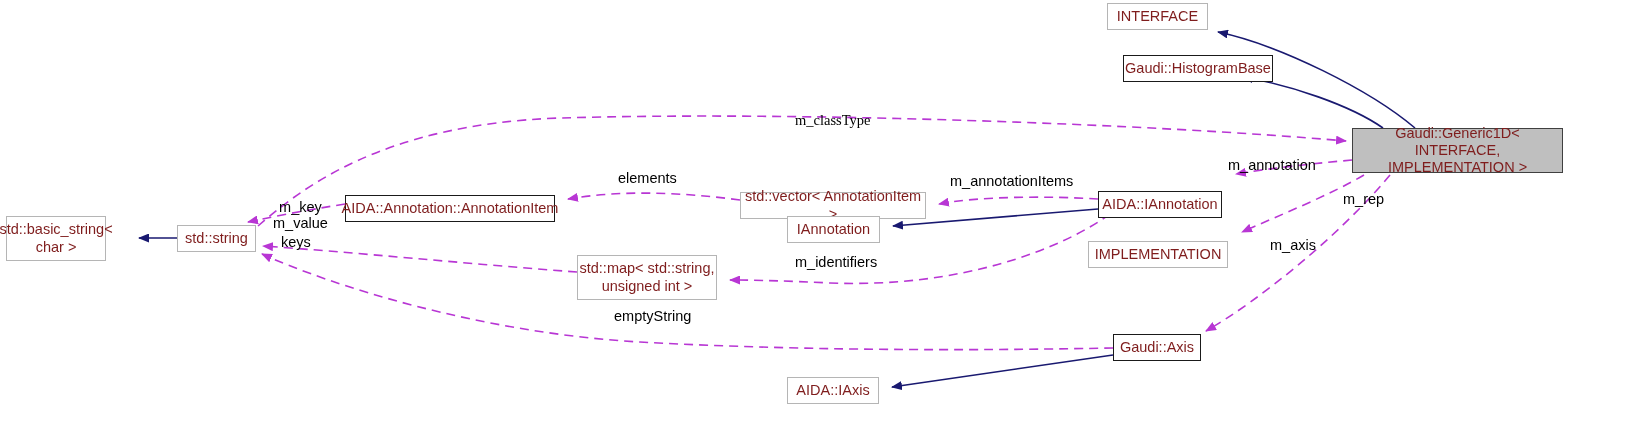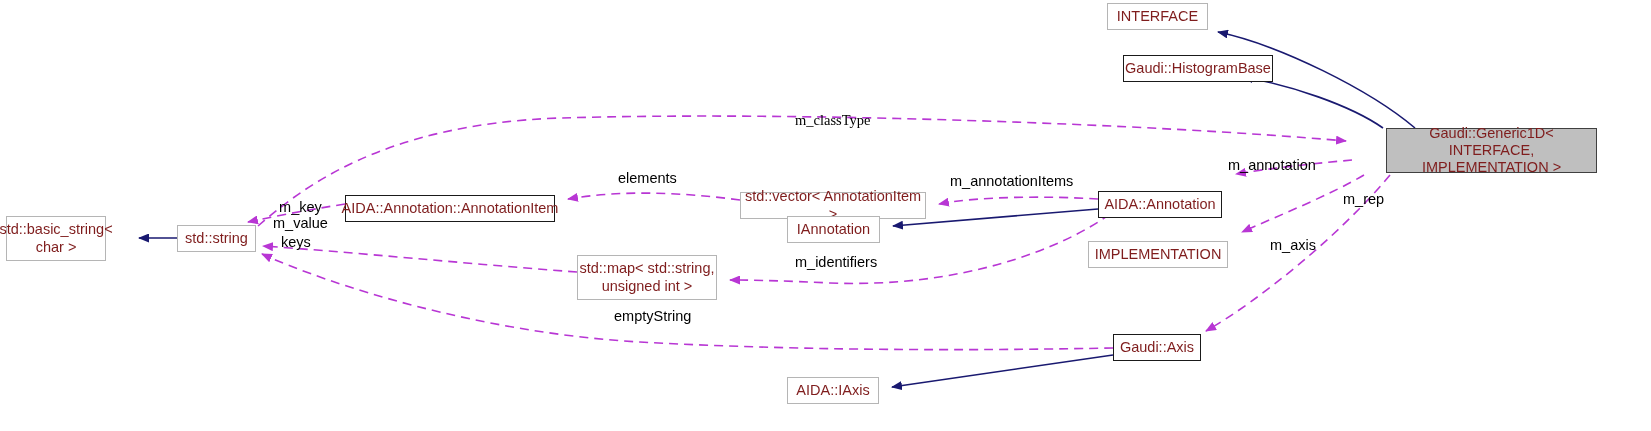--- a/index.html
+++ b/index.html
@@ -72,21 +72,21 @@
   </svg>
 
   <div class="node gray" style="left:1107px;top:3px;width:101px;height:27px;">
     <span>INTERFACE</span>
   </div>
 
   <div class="node black" style="left:1123px;top:55px;width:150px;height:27px;">
     <span>Gaudi::HistogramBase</span>
   </div>
 
-  <div class="node current" style="left:1352px;top:128px;width:211px;height:45px;margin-left:34px;">
+  <div class="node current" style="left:1352px;top:128px;width:211px;height:45px;">
     <span style="white-space:pre-line;">Gaudi::Generic1D&lt; INTERFACE,
 IMPLEMENTATION &gt;</span>
   </div>
 
   <div class="node gray" style="left:6px;top:216px;width:100px;height:45px;">
     <span style="white-space:pre-line;">std::basic_string&lt;
 char &gt;</span>
   </div>
 
   <div class="node gray" style="left:177px;top:225px;width:79px;height:27px;">
@@ -99,21 +99,21 @@
 
   <div class="node gray" style="left:740px;top:192px;width:186px;height:27px;">
     <span>std::vector&lt; AnnotationItem &gt;</span>
   </div>
 
   <div class="node gray" style="left:787px;top:216px;width:93px;height:27px;">
     <span>IAnnotation</span>
   </div>
 
   <div class="node black" style="left:1098px;top:191px;width:124px;height:27px;">
-    <span>AIDA::Annotation</span>
+    <span>AIDA::IAnnotation</span>
   </div>
 
   <div class="node gray" style="left:577px;top:255px;width:140px;height:45px;">
     <span style="white-space:pre-line;">std::map&lt; std::string,
 unsigned int &gt;</span>
   </div>
 
   <div class="node gray" style="left:1088px;top:241px;width:140px;height:27px;">
     <span>IMPLEMENTATION</span>
   </div>

